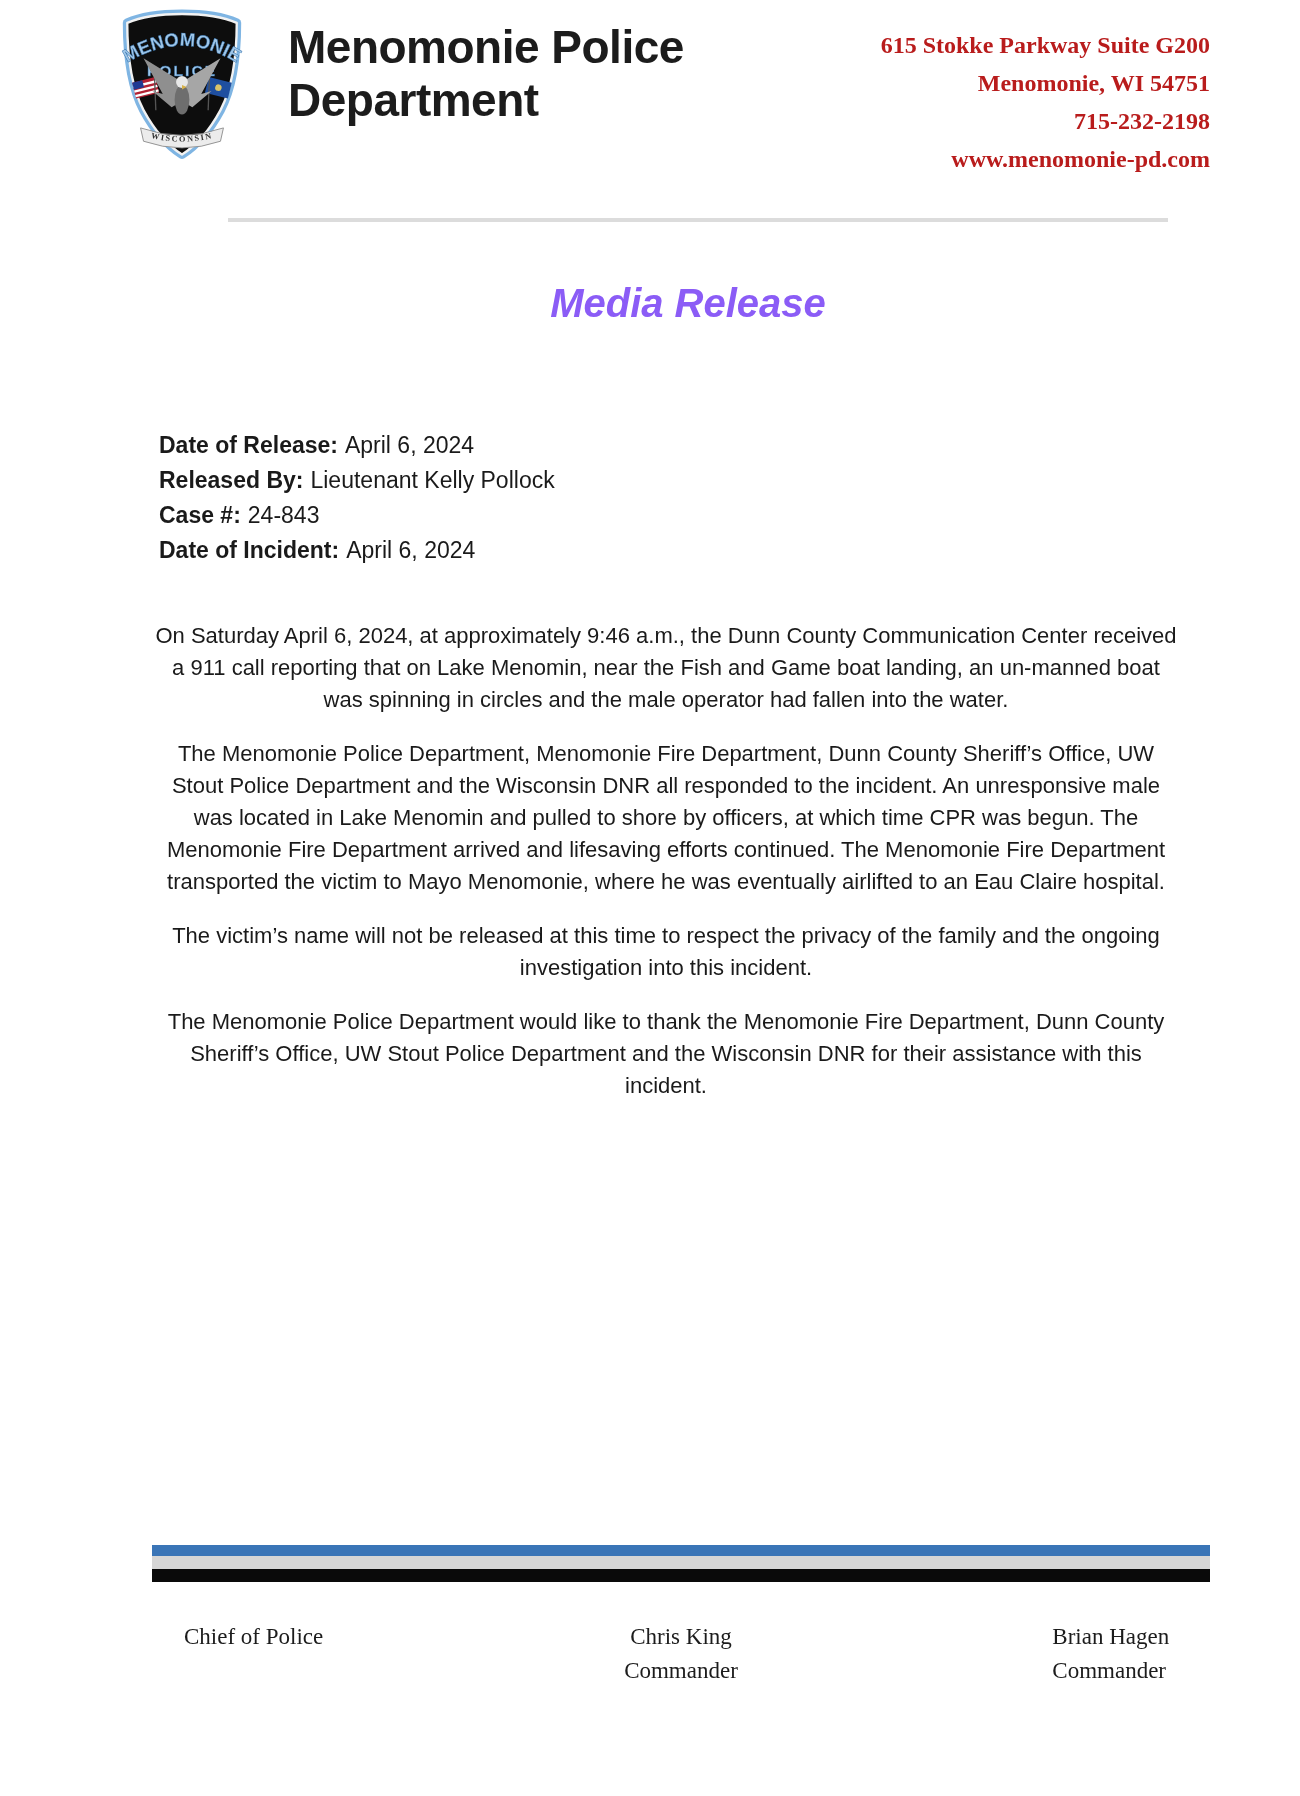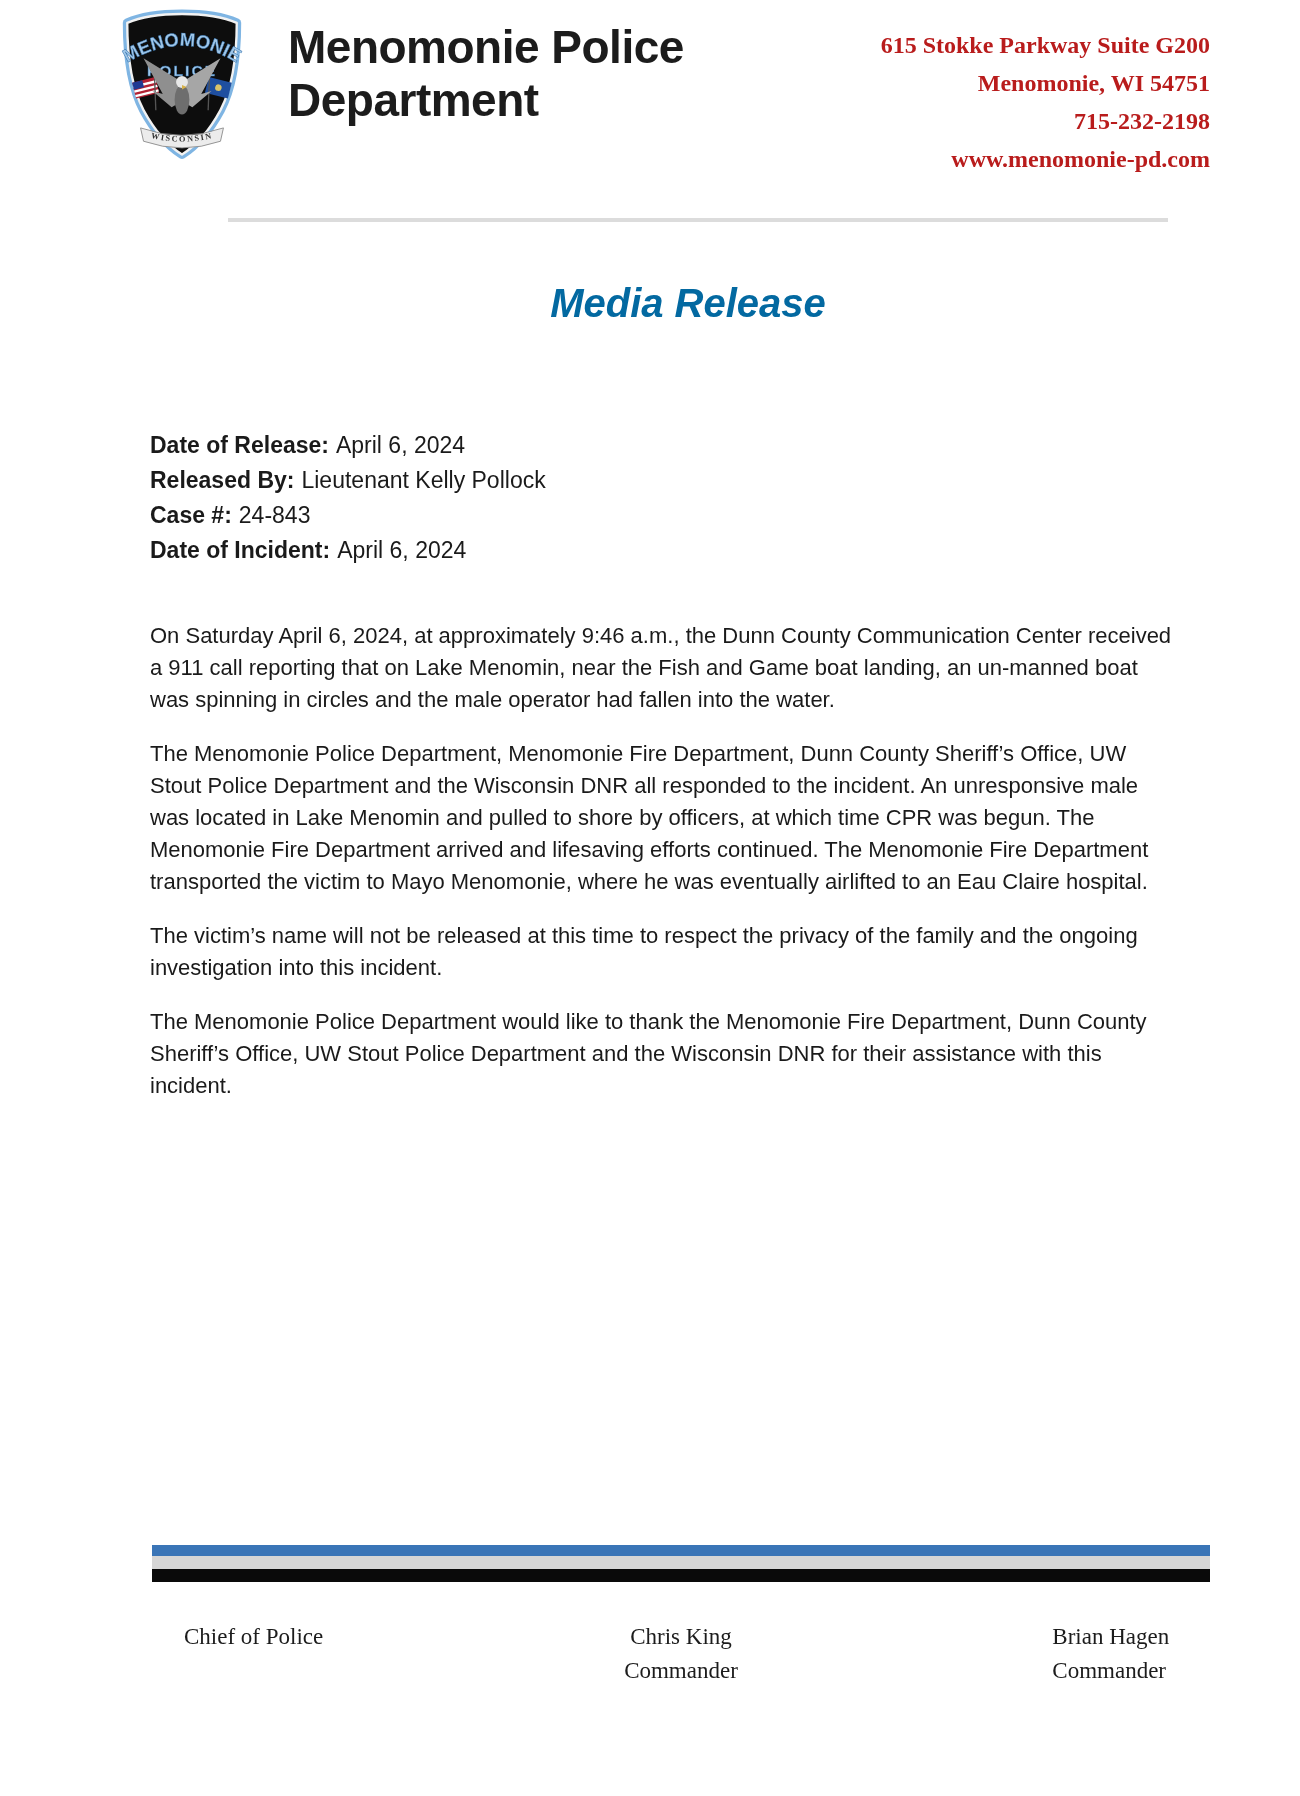--- a/index.html
+++ b/index.html
@@ -22,29 +22,29 @@
     position:absolute;right:90px;top:26px;text-align:right;
     font-family:"Liberation Serif",serif;font-weight:bold;
     font-size:24px;line-height:38px;color:#b91c1c;
   }
   .divider{position:absolute;left:228px;top:218px;width:940px;height:4px;background:#dcdcdc;}
   
   .doc-title{
     position:absolute;left:238px;top:280px;width:900px;margin:0;
     text-align:center;
     font:italic 700 40px/46px "Liberation Sans",sans-serif;
-    color:#0369a1;
+    color:#8b5cf6;
   }
   
   .meta{position:absolute;left:150px;top:428px;font-size:23px;line-height:35px;}
-  .meta-label{font-weight:bold;}
+  .meta-label{font-weight:bold;margin-left:9px;}
   .meta-value{margin-left:7px;}
   
   .body-text{position:absolute;left:150px;top:620px;width:1032px;font-size:22px;line-height:32px;}
-  .body-text p{margin:0 0 22px 0;}
+  .body-text p{margin:0 0 22px 0;text-align:center;}
   
   .bars{position:absolute;left:152px;top:1545px;width:1058px;}
   .bar{width:100%;}
   .bar-blue{height:11px;background:#3a75b7;}
   .bar-silver{height:13px;background:#d6d6d6;}
   .bar-black{height:13px;background:#0a0a0a;}
   
   .signatures{
     position:absolute;left:152px;top:1620px;width:1058px;
     display:grid;grid-template-columns:1fr 1fr 1fr;

